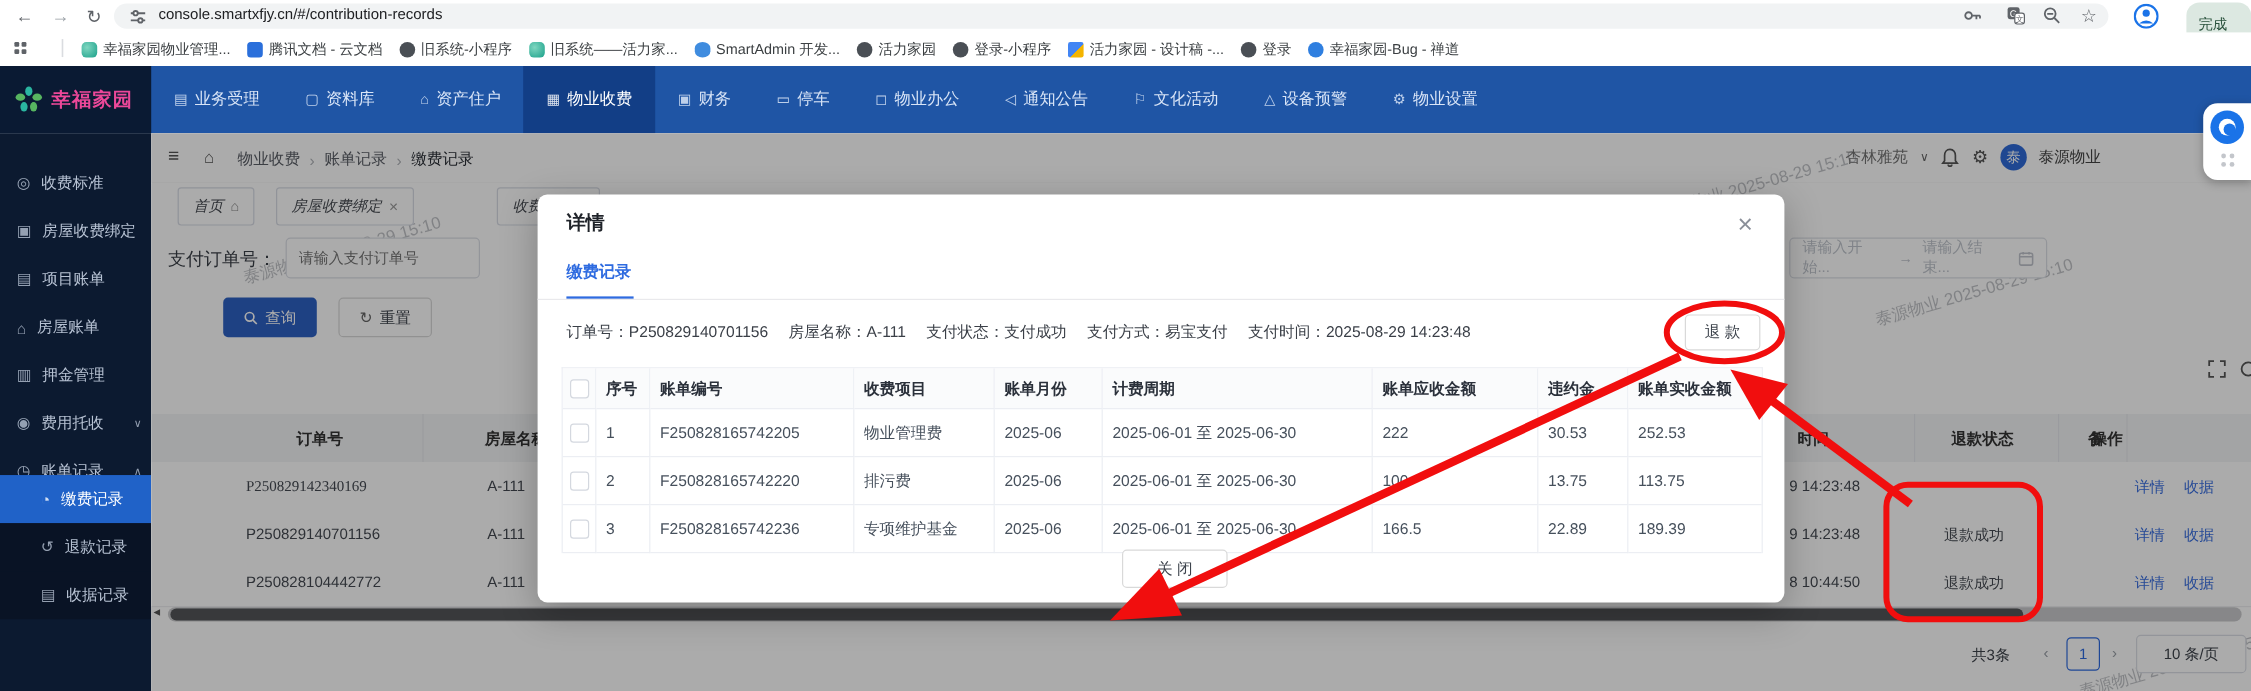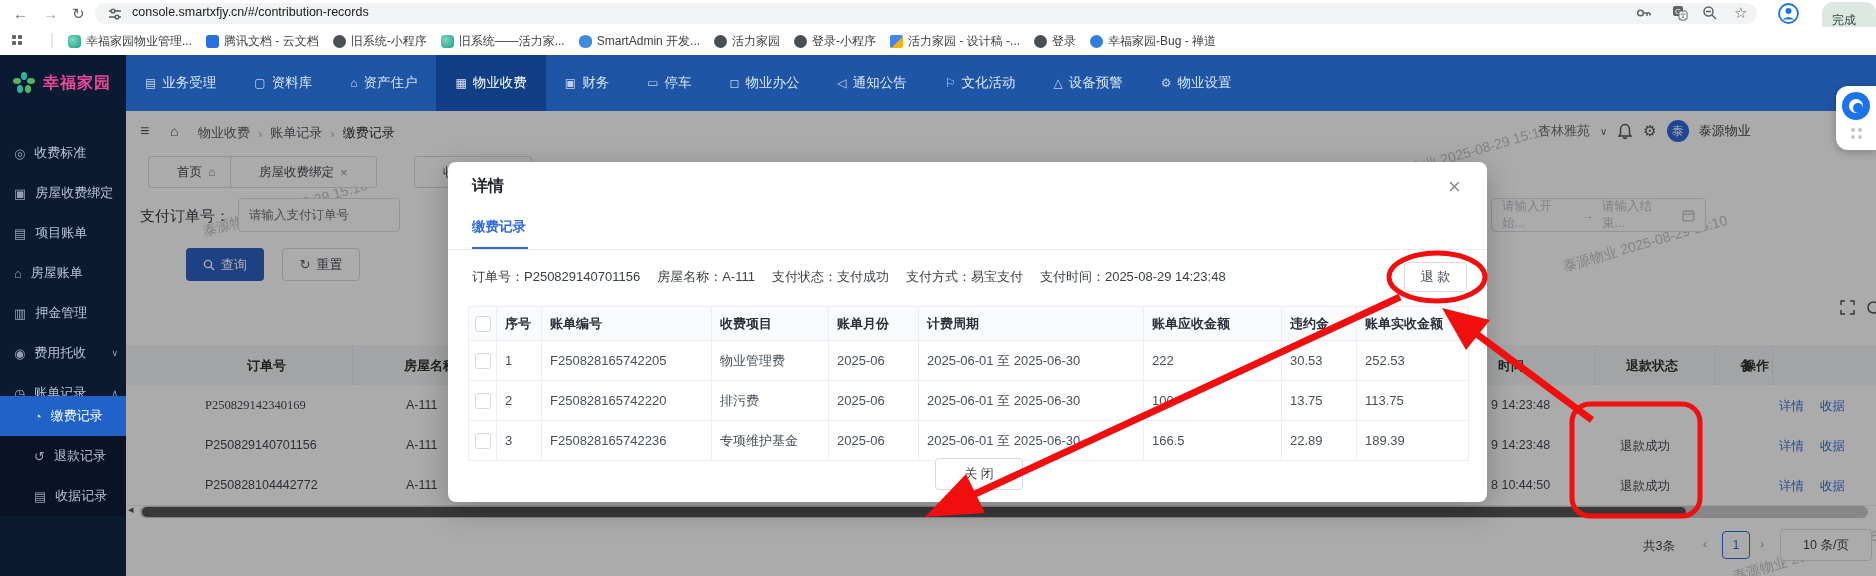--- a/index.html
+++ b/index.html
@@ -31,21 +31,21 @@
   .navitems{left:126px;top:55px;height:56px;display:flex;align-items:stretch;}
   .navitem{display:flex;align-items:center;gap:6px;padding:0 19px;color:#d9e5f7;font-size:13.5px;cursor:pointer;white-space:nowrap;}
   .navitem .ni{font-size:12px;opacity:.85;}
   .navitem.active{background:#123e86;color:#fff;}
   
   .hdr{left:126px;top:111px;width:1750px;height:41px;background:#fff;border-bottom:1px solid #e8e8e8;}
   .crumbtxt{font-size:13px;color:#5a5e66;}
   .crumbsep{color:#b0b3b8;font-size:13px;margin:0 8px;}
   .avatar{width:22px;height:22px;border-radius:50%;background:#2f6bd8;color:#fff;font-size:12px;display:flex;align-items:center;justify-content:center;}
   
-  .tab{height:30px;border:1px solid #d8dce5;border-radius:3px;background:#fff;display:flex;align-items:center;gap:6px;padding:0 28px;font-size:12.5px;color:#474b52;}
+  .tab{height:30px;border:1px solid #d8dce5;border-radius:3px;background:#fff;display:flex;align-items:center;gap:6px;padding:0 12px;font-size:12.5px;color:#474b52;font-style:italic;}
   .in{border:1px solid #dcdfe6;border-radius:4px;background:#fff;box-sizing:border-box;}
   .ph{color:#bfc4cc;font-size:12.5px;}
   .btn-primary{background:#2e62c4;color:#fff;border-radius:4px;display:flex;align-items:center;justify-content:center;gap:6px;font-size:13px;cursor:pointer;}
   .btn-plain{background:#fff;color:#3d434c;border:1px solid #d9d9d9;border-radius:4px;display:flex;align-items:center;justify-content:center;gap:6px;font-size:13px;cursor:pointer;box-sizing:border-box;}
   
   .bghead{left:126px;top:345px;width:1750px;height:40px;background:#f4f5f7;border-bottom:1px solid #e4e7ec;}
   .bgth{font-size:13px;color:#333;font-weight:bold;}
   .bgrow{left:126px;width:1750px;height:40px;background:#fff;border-bottom:1px solid #ededf0;}
   .bgtd{font-size:12.5px;color:#454a52;}
   .link{color:#3a6fe0;font-size:12.5px;cursor:pointer;}

